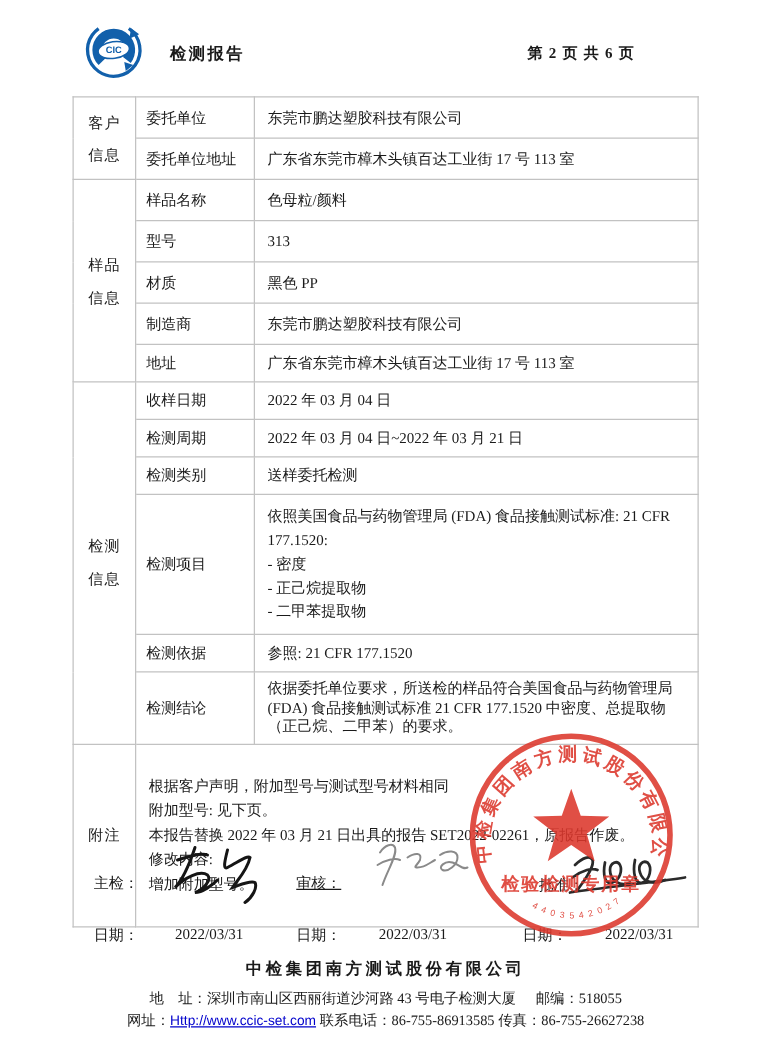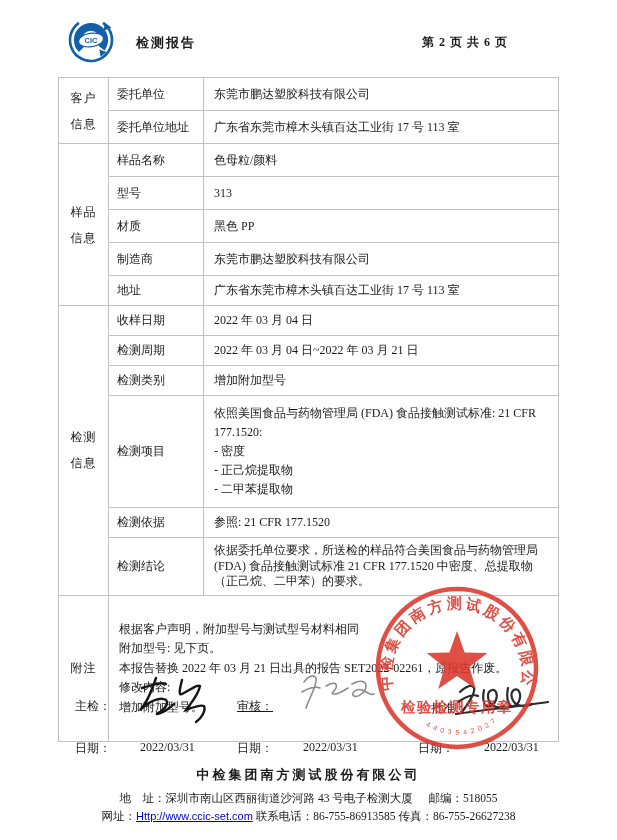--- a/index.html
+++ b/index.html
@@ -111,21 +111,21 @@
 信息</td>
       <td class="lbl">收样日期</td>
       <td class="val">2022 年 03 月 04 日</td>
     </tr>
     <tr class="h26">
       <td class="lbl">检测周期</td>
       <td class="val">2022 年 03 月 04 日~2022 年 03 月 21 日</td>
     </tr>
     <tr class="h26">
       <td class="lbl">检测类别</td>
-      <td class="val">增加附加型号</td>
+      <td class="val">送样委托检测</td>
     </tr>
     <tr>
       <td class="lbl">检测项目</td>
       <td class="val items preline">依照美国食品与药物管理局 (FDA) 食品接触测试标准: 21 CFR
 177.1520:
 - 密度
 - 正己烷提取物
 - 二甲苯提取物</td>
     </tr>
     <tr class="h26">

